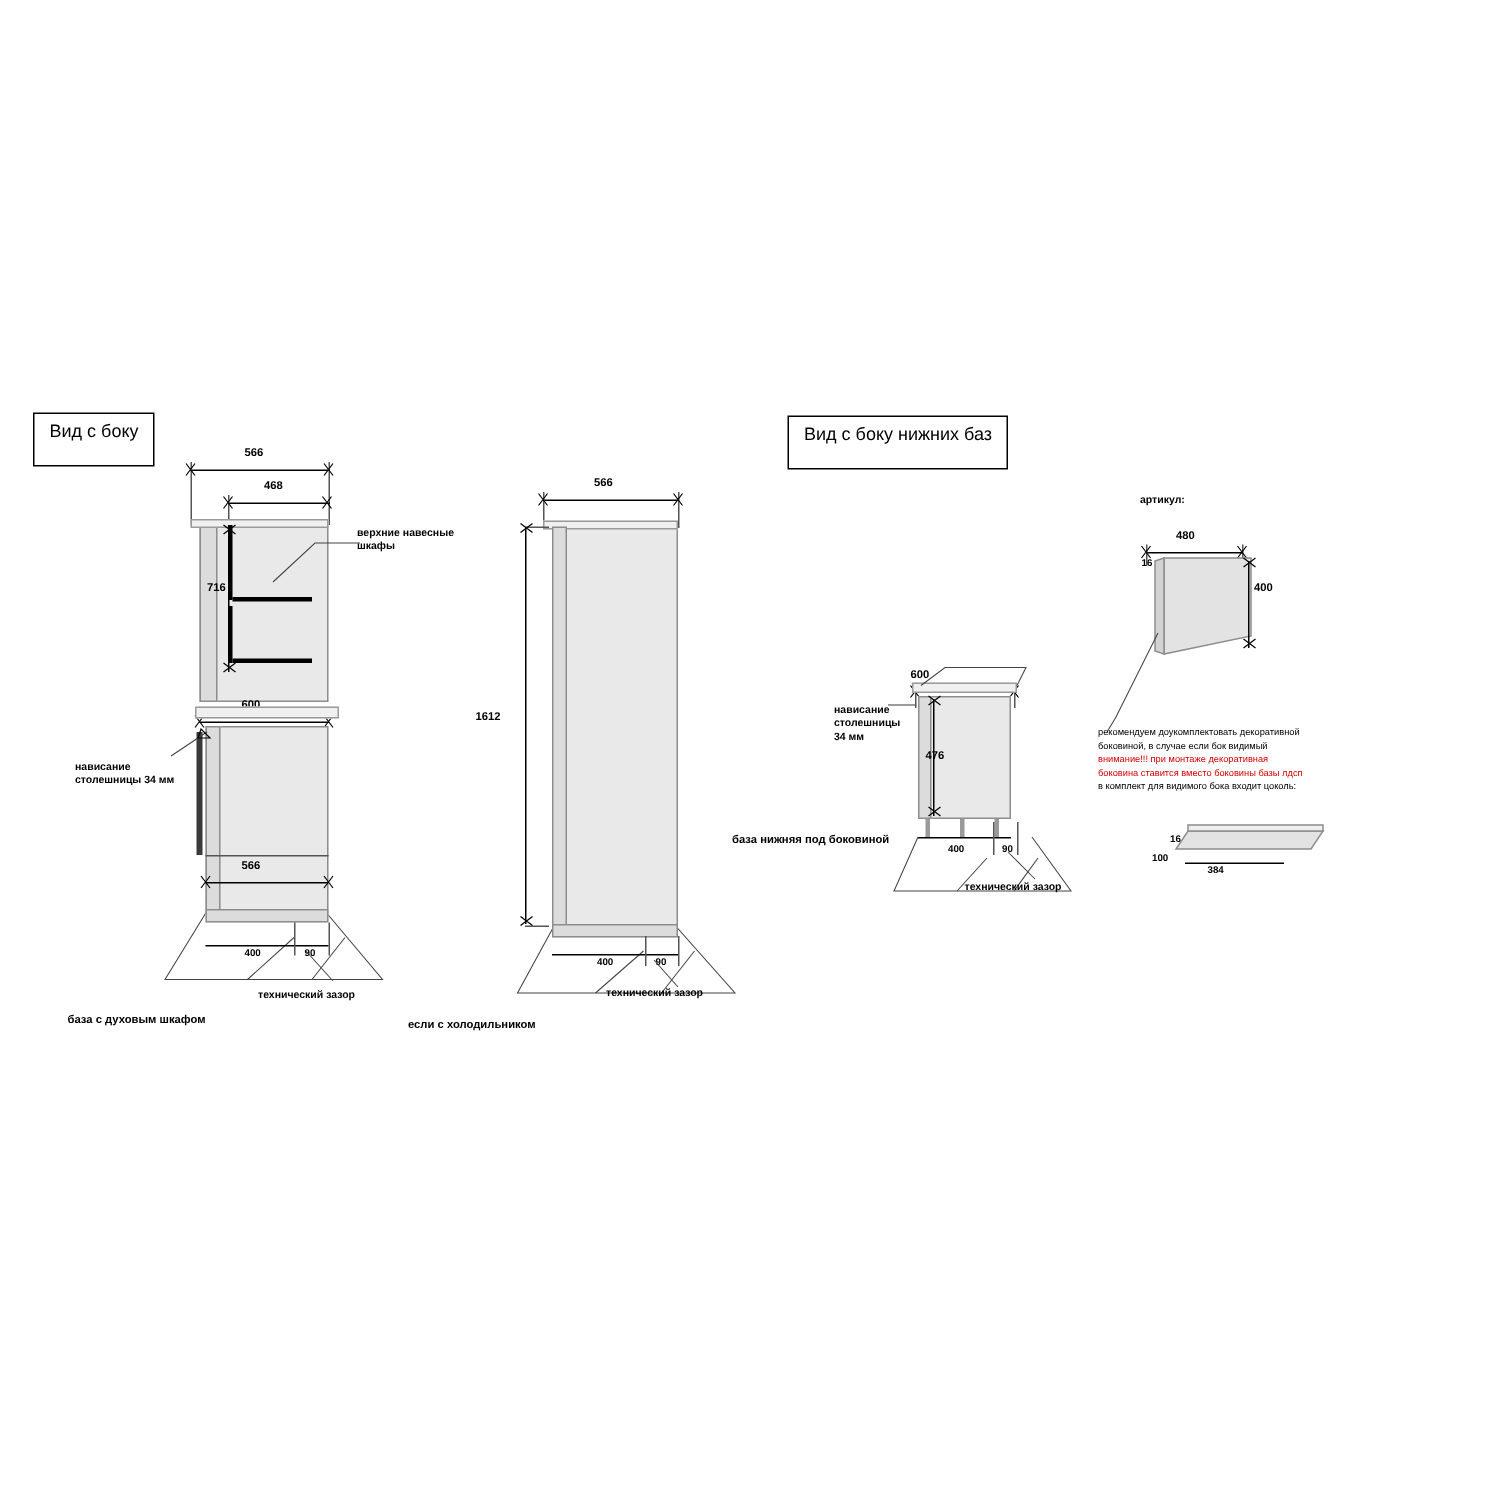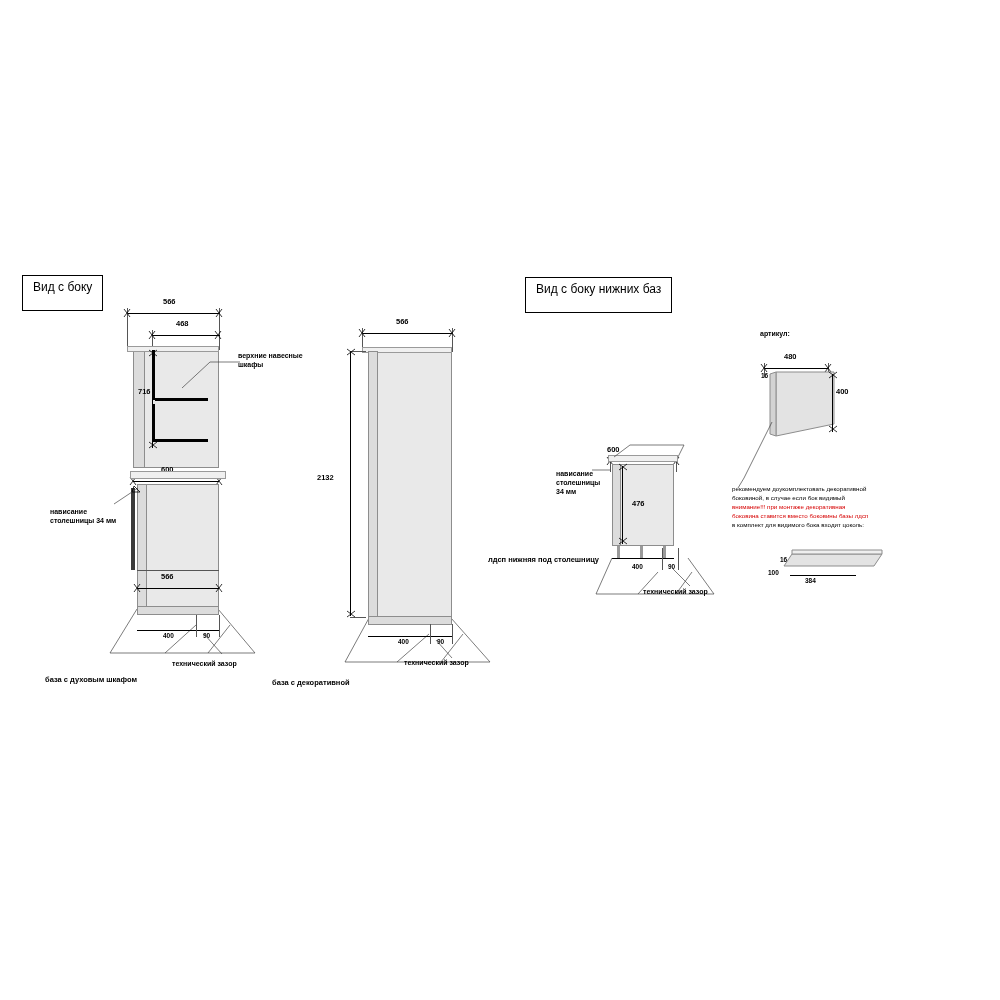--- a/index.html
+++ b/index.html
@@ -196,21 +196,21 @@
   <div class="abs ln-v-thin" style="left:452px; top:328px; height:24px;"></div>
   <svg class="abs" style="left:355px; top:326px;" width="108" height="16">
     <path class="stroke" d="M4,3 L10,11 M10,3 L4,11"></path>
     <path class="stroke" d="M94,3 L100,11 M100,3 L94,11"></path>
   </svg>
 
   <div class="abs panel" style="left:368px; top:351px; width:84px; height:266px;"></div>
   <div class="abs panel-l" style="left:362px; top:347px; width:90px; height:6px;"></div>
   <div class="abs panel-d" style="left:368px; top:351px; width:10px; height:266px;"></div>
 
-  <div class="abs dim" style="left:317px; top:474px;">2132</div>
+  <div class="abs dim" style="left:317px; top:474px;">1612</div>
   <div class="abs ln-v" style="left:350px; top:352px; height:264px;"></div>
   <div class="abs ln-h-thin" style="left:350px; top:351px; width:16px;"></div>
   <div class="abs ln-h-thin" style="left:350px; top:617px; width:16px;"></div>
   <svg class="abs" style="left:344px; top:345px;" width="14" height="280">
     <path class="stroke" d="M3,4 L11,10 M3,10 L11,4"></path>
     <path class="stroke" d="M3,266 L11,272 M3,272 L11,266"></path>
   </svg>
 
   <svg class="abs" style="left:345px; top:614px;" width="160" height="56">
     <path class="stroke-thin" d="M24,4 L0,48 L145,48 L106,4 Z"></path>
@@ -223,40 +223,40 @@
   <div class="abs dim-sm" style="left:437px; top:639px;">90</div>
   <div class="abs ln-h" style="left:368px; top:636px; width:84px;"></div>
   <div class="abs ln-v-thin" style="left:430px; top:624px; height:20px;"></div>
   <div class="abs ln-v-thin" style="left:452px; top:624px; height:20px;"></div>
 
   <svg class="abs" style="left:432px; top:638px;" width="24" height="24">
     <path class="stroke-thin" d="M4,2 L20,20"></path>
   </svg>
   <div class="abs lbl-b" style="left:404px; top:659px;">технический зазор</div>
 
-  <div class="abs caption" style="left:272px; top:678px;">база с декоративной</div>
+  <div class="abs caption" style="left:272px; top:678px;">если с холодильником</div>
 
   <div class="abs dim" style="left:607px; top:446px;">600</div>
   <div class="abs ln-h" style="left:610px; top:461px; width:66px;"></div>
   <div class="abs ln-v-thin" style="left:610px; top:456px; height:16px;"></div>
   <div class="abs ln-v-thin" style="left:676px; top:456px; height:16px;"></div>
   <svg class="abs" style="left:603px; top:454px;" width="84" height="16">
     <path class="stroke" d="M4,3 L10,11 M10,3 L4,11"></path>
     <path class="stroke" d="M70,3 L76,11 M76,3 L70,11"></path>
   </svg>
 
   <div class="abs panel-l" style="left:608px; top:455px; width:70px; height:7px;"></div>
   <svg class="abs" style="left:608px; top:443px;" width="80" height="22">
     <path class="stroke-thin" d="M6,14 L22,2 L76,2 L70,14"></path>
   </svg>
 
   <div class="abs panel" style="left:612px; top:464px; width:62px; height:82px;"></div>
   <div class="abs panel-d" style="left:612px; top:464px; width:9px; height:82px;"></div>
 
-  <div class="abs dim" style="left:632px; top:500px;">476</div>
+  <div class="abs dim" style="left:617px; top:500px;">476</div>
   <div class="abs ln-v" style="left:622px; top:466px; height:78px;"></div>
   <svg class="abs" style="left:616px; top:460px;" width="14" height="92">
     <path class="stroke" d="M3,4 L11,10 M3,10 L11,4"></path>
     <path class="stroke" d="M3,78 L11,84 M3,84 L11,78"></path>
   </svg>
 
   <svg class="abs" style="left:592px; top:466px;" width="24" height="12">
     <path class="stroke-thin" d="M0,4 L18,4"></path>
   </svg>
   <div class="abs lbl-b" style="left:556px; top:470px;">нависание<br>столешницы<br>34 мм</div>
@@ -275,21 +275,21 @@
   <div class="abs dim-sm" style="left:632px; top:564px;">400</div>
   <div class="abs dim-sm" style="left:668px; top:564px;">90</div>
   <div class="abs ln-v-thin" style="left:662px; top:548px; height:22px;"></div>
   <div class="abs ln-v-thin" style="left:678px; top:548px; height:22px;"></div>
 
   <svg class="abs" style="left:668px; top:566px;" width="26" height="24">
     <path class="stroke-thin" d="M4,2 L22,20"></path>
   </svg>
   <div class="abs lbl-b" style="left:643px; top:588px;">технический зазор</div>
 
-  <div class="abs caption" style="left:488px; top:555px;">лдсп нижняя под столешницу</div>
+  <div class="abs caption" style="left:488px; top:555px;">база нижняя под боковиной</div>
 
   <div class="abs lbl-b" style="left:760px; top:330px;">артикул:</div>
 
   <div class="abs dim" style="left:784px; top:353px;">480</div>
   <div class="abs ln-h" style="left:764px; top:368px; width:64px;"></div>
   <div class="abs ln-v-thin" style="left:764px; top:363px; height:14px;"></div>
   <div class="abs ln-v-thin" style="left:828px; top:363px; height:14px;"></div>
   <svg class="abs" style="left:757px; top:361px;" width="82" height="16">
     <path class="stroke" d="M4,3 L10,11 M10,3 L4,11"></path>
     <path class="stroke" d="M68,3 L74,11 M74,3 L68,11"></path>

